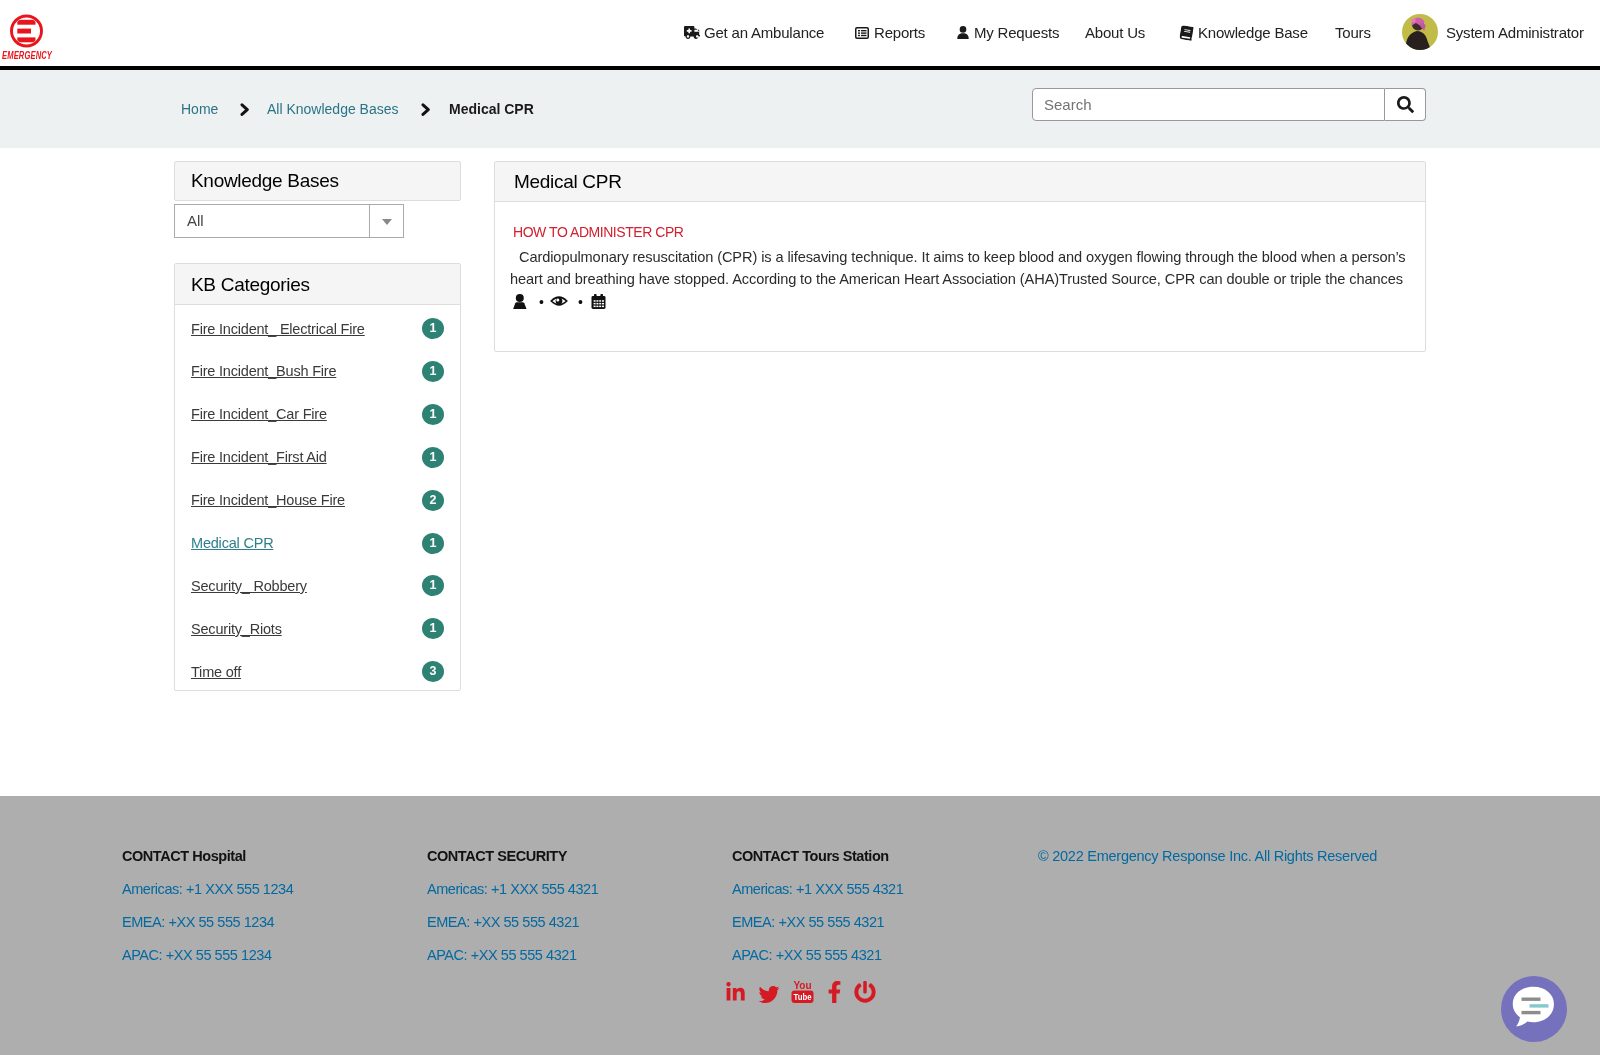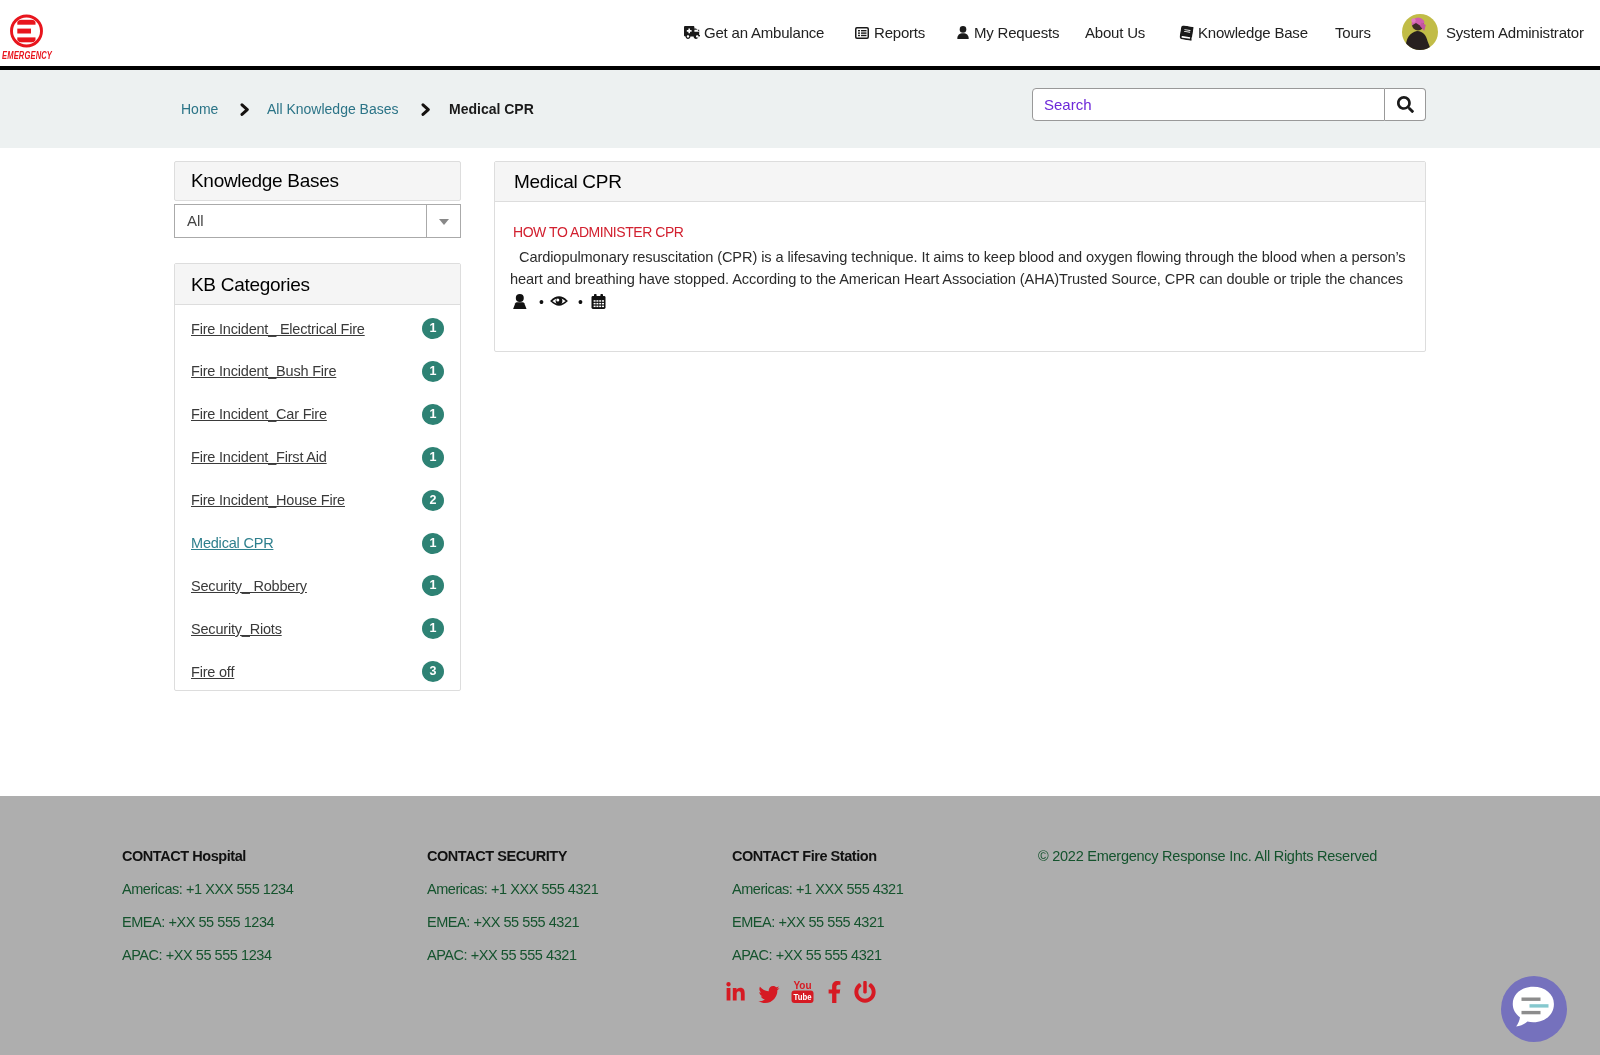--- a/index.html
+++ b/index.html
@@ -7,42 +7,42 @@
 body { font-family:"Liberation Sans", sans-serif; background:#fff; position:relative; }
 .abs { position:absolute; }
 
 #header { position:absolute; top:0; left:0; width:1600px; height:70px; background:#fff; border-bottom:4px solid #010101; }
 .navitem { position:absolute; top:24px; font-size:15px; letter-spacing:-0.2px; color:#222; white-space:nowrap; }
 #crumbbar { position:absolute; top:70px; left:0; width:1600px; height:78px; background:#edf1f1; }
 .crumb-teal { position:absolute; color:#2b7487; font-size:14px; top:101px; }
 .crumb-bold { position:absolute; color:#1a1a1a; font-size:14px; font-weight:bold; top:101px; }
 
 #searchbox { position:absolute; left:1032px; top:88px; width:353px; height:33px; background:#fff; border:1px solid #999; border-radius:4px 0 0 4px; }
-#searchbox span { position:absolute; left:11px; top:7px; font-size:15px; color:#6d28d9; }
+#searchbox span { position:absolute; left:11px; top:7px; font-size:15px; color:#737373; }
 #searchbtn { position:absolute; left:1385px; top:88px; width:41px; height:33px; background:#fff; border:1px solid #999; border-left:none; border-radius:0 4px 4px 0; }
 
 .panel { position:absolute; background:#fff; border:1px solid #ddd; border-radius:2px; }
 .phead { position:absolute; background:#f5f5f5; border-bottom:1px solid #ddd; }
 .ptitle { position:absolute; color:#000000; font-size:19px; letter-spacing:-0.3px; white-space:nowrap; }
 
-#kb-select { position:absolute; left:174px; top:204px; width:287px; height:34px; background:#fff; border:1px solid #aaa; }
+#kb-select { position:absolute; left:174px; top:204px; width:230px; height:34px; background:#fff; border:1px solid #aaa; }
 #kb-select .txt { position:absolute; left:12px; top:7px; font-size:15px; color:#444; }
 #kb-select .sep { position:absolute; right:33px; top:0px; width:1px; height:32px; background:#aaa; }
 #kb-select .tri { position:absolute; right:11px; top:14px; width:0; height:0; border-left:5px solid transparent; border-right:5px solid transparent; border-top:6px solid #888; }
 
 .cat-item { position:absolute; left:191px; font-size:14.5px; letter-spacing:-0.2px; color:#3a3a3a; white-space:nowrap;text-decoration:underline; }
 .cat-teal { color:#2e7f8d; }
 .badge { position:absolute; left:422px; width:22px; height:21px; background:#2e8274; border-radius:50%; color:#fff; font-size:12.5px; font-weight:bold; text-align:center; line-height:21px; }
 
 #article-title { position:absolute; left:513px; top:223.5px; font-size:14px; color:#d2202f; letter-spacing:-0.45px; white-space:nowrap; }
 .aline { position:absolute; font-size:14.6px; color:#2b2b2b; white-space:nowrap; letter-spacing:-0.1px; }
 
 #footer { position:absolute; top:796px; left:0; width:1600px; height:259px; background:#aeaeae; }
 .fh { position:absolute; font-weight:bold; font-size:14.5px; color:#111; white-space:nowrap; letter-spacing:-0.45px; }
-.fr { position:absolute; font-size:14.5px; color:#14532d; white-space:nowrap; letter-spacing:-0.45px; }
+.fr { position:absolute; font-size:14.5px; color:#0369a1; white-space:nowrap; letter-spacing:-0.45px; }
 
 #chatbtn { position:absolute; left:1501px; top:976px; width:66px; height:66px; }
 </style>
 </head>
 <body>
 
 <div id="header"></div>
 <svg class="abs" style="left:0;top:13px" width="60" height="36" viewBox="0 0 60 36">
   <defs>
       <clipPath id="lc">
@@ -135,21 +135,21 @@
 <div class="cat-item" style="top:449.2px;">Fire Incident_First Aid</div>
 <div class="badge" style="top:446.7px;">1</div>
 <div class="cat-item" style="top:492.1px;text-align:right;">Fire Incident_House Fire</div>
 <div class="badge" style="top:489.6px;">2</div>
 <div class="cat-item cat-teal" style="top:535px;">Medical CPR</div>
 <div class="badge" style="top:532.5px;">1</div>
 <div class="cat-item" style="top:577.9px;">Security_ Robbery</div>
 <div class="badge" style="top:575.4px;">1</div>
 <div class="cat-item" style="top:620.8px;">Security_Riots</div>
 <div class="badge" style="top:618.3px;">1</div>
-<div class="cat-item" style="top:663.7px;">Fire off</div>
+<div class="cat-item" style="top:663.7px;">Time off</div>
 <div class="badge" style="top:661.2px;">3</div>
 
 <div class="panel" style="left:494px; top:161px; width:932px; height:191px;"></div>
 <div class="phead" style="left:495px; top:162px; width:930px; height:40px;"></div>
 <div class="ptitle" style="left:514px; top:171px;">Medical CPR</div>
 <div id="article-title">HOW TO ADMINISTER CPR</div>
 <div class="aline" style="left:519px; top:249px;">Cardiopulmonary resuscitation (CPR) is a lifesaving technique. It aims to keep blood and oxygen flowing through the blood when a person’s</div>
 <div class="aline" style="left:510px; top:270.5px;">heart and breathing have stopped. According to the American Heart Association (AHA)Trusted Source, CPR can double or triple the chances</div>
 <svg class="abs" style="left:512px; top:294px;" width="16" height="15" viewBox="0 0 16 15">
     <circle cx="7.8" cy="4.1" r="4" fill="#111"></circle>
@@ -184,21 +184,21 @@
 
 <div id="footer"></div>
 <div class="fh" style="left:122px; top:848px;">CONTACT Hospital</div>
 <div class="fr" style="left:122px; top:881px;">Americas: +1 XXX 555 1234</div>
 <div class="fr" style="left:122px; top:914px;">EMEA: +XX 55 555 1234</div>
 <div class="fr" style="left:122px; top:947px;">APAC: +XX 55 555 1234</div>
 <div class="fh" style="left:427px; top:848px;">CONTACT SECURITY</div>
 <div class="fr" style="left:427px; top:881px;">Americas: +1 XXX 555 4321</div>
 <div class="fr" style="left:427px; top:914px;">EMEA: +XX 55 555 4321</div>
 <div class="fr" style="left:427px; top:947px;">APAC: +XX 55 555 4321</div>
-<div class="fh" style="left:732px; top:848px;">CONTACT Fire Station</div>
+<div class="fh" style="left:732px; top:848px;">CONTACT Tours Station</div>
 <div class="fr" style="left:732px; top:881px;">Americas: +1 XXX 555 4321</div>
 <div class="fr" style="left:732px; top:914px;">EMEA: +XX 55 555 4321</div>
 <div class="fr" style="left:732px; top:947px;">APAC: +XX 55 555 4321</div>
 <div class="fr" style="left:1038px; top:848px; letter-spacing:-0.25px;">© 2022 Emergency Response Inc. All Rights Reserved</div>
 
 <svg class="abs" style="left:725px; top:982px;" width="21" height="21" viewBox="0 0 448 512">
     <path fill="#d61a23" d="M100.28 448H7.4V148.9h92.88zM53.79 108.1C24.09 108.1 0 83.5 0 53.8a53.79 53.79 0 0 1 107.58 0c0 29.7-24.1 54.3-53.79 54.3zM447.9 448h-92.68V302.4c0-34.7-.7-79.2-48.29-79.2-48.29 0-55.69 37.7-55.69 76.7V448h-92.78V148.9h89.08v40.8h1.3c12.4-23.5 42.69-48.3 87.88-48.3 94 0 111.28 61.9 111.28 148.3z"></path>
   </svg>
 <svg class="abs" style="left:756px; top:984px;" width="26" height="21" viewBox="0 0 512 512">
     <path fill="#d61a23" d="M459.37 151.716c.325 4.548.325 9.097.325 13.645 0 138.72-105.583 298.558-298.558 298.558-59.452 0-114.68-17.219-161.137-47.106 8.447.974 16.568 1.299 25.34 1.299 49.055 0 94.213-16.568 130.274-44.832-46.132-.975-84.792-31.188-98.112-72.772 6.498.974 12.995 1.624 19.818 1.624 9.421 0 18.843-1.3 27.614-3.573-48.081-9.747-84.143-51.98-84.143-102.985v-1.299c13.969 7.797 30.214 12.67 47.431 13.319-28.264-18.843-46.781-51.005-46.781-87.391 0-19.492 5.197-37.36 14.294-52.954 51.655 63.675 129.3 105.258 216.365 109.807-1.624-7.797-2.599-15.918-2.599-24.04 0-57.828 46.782-104.934 104.934-104.934 30.213 0 57.502 12.67 76.67 33.137 23.715-4.548 46.456-13.32 66.599-25.34-7.798 24.366-24.366 44.833-46.132 57.827 21.117-2.273 41.584-8.122 60.426-16.243-14.292 20.791-32.161 39.308-52.628 54.253z"></path>

